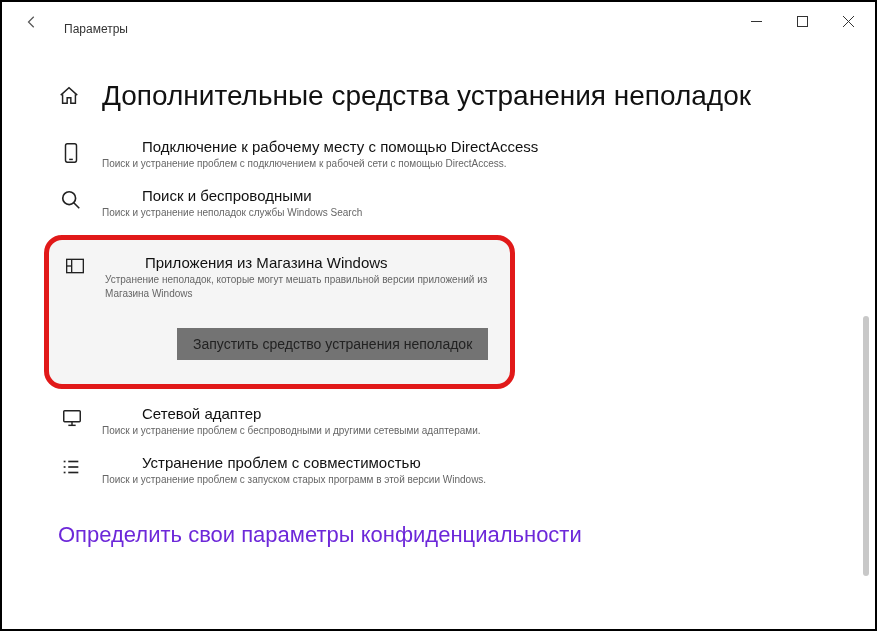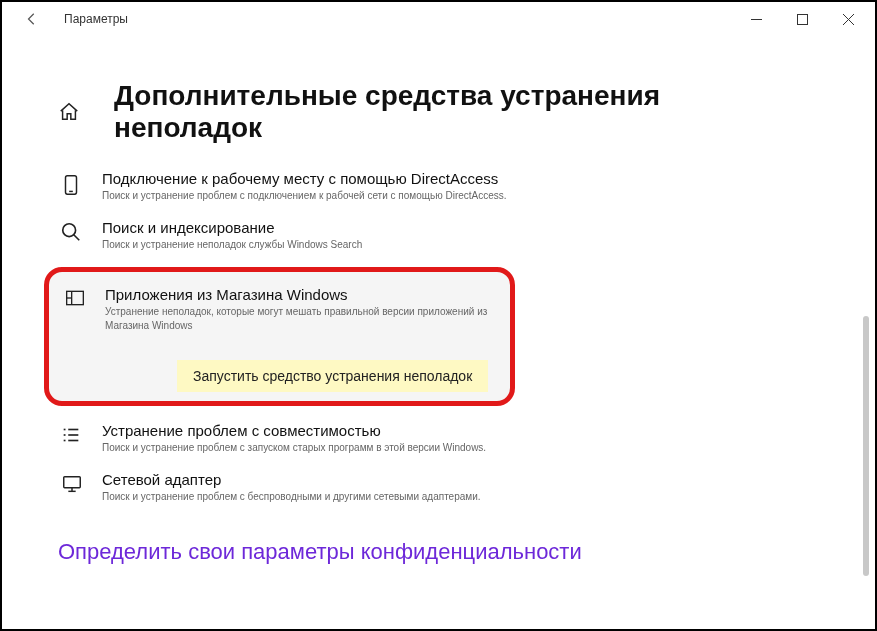--- a/index.html
+++ b/index.html
@@ -8,21 +8,21 @@
     background: #fff;
     width: 877px;
     height: 631px;
     overflow: hidden;
     border: 2px solid #000;
     position: relative;
   }
   .titlebar {
     height: 34px;
     display: flex;
-    align-items: center;
+    align-items: flex-end;
     padding: 0 4px 0 16px;
     font-size: 12px;
     color: #333;
   }
   .titlebar .back {
     width: 28px; height: 28px;
     display:flex;align-items:center;justify-content:center;
     color:#555;
   }
   .titlebar .app-title { margin-left: 18px; }
@@ -44,60 +44,60 @@
     margin-top: 44px;
     margin-bottom: 20px;
   }
   .home-icon {
     width: 22px; height: 22px;
     margin-right: 22px;
     color:#222;
     flex-shrink:0;
   }
   h1 {
-    font-weight: 700;
+    font-weight: 400;
     font-size: 28px;
     color:#111;
-    margin-left:12px;
   }
   .item {
     display:flex;
     padding: 6px 8px 10px 0;
     margin-left: 2px;
   }
   .item .icon {
     width: 28px;
     flex-shrink:0;
     padding-top:2px;
     color:#222;
   }
   .item .txt { margin-left: 14px; max-width: 460px; }
   .item .title {
     font-size: 15px;
     color:#111;
     margin-bottom: 2px;
+    margin-left: 40px;
   }
   .item .desc {
     font-size: 10px;
     color:#666;
     line-height: 1.35;
   }
   .expanded {
     background:#f5f5f5;
     border: 5px solid #e11919;
     border-radius: 18px;
-    padding: 14px 18px 9px 14px;
+    padding: 14px 18px 24px 14px;
     margin-left: -14px;
     margin-right: 300px;
     margin-top: 6px;
     margin-bottom: 10px;
   }
   .expanded .item { padding:0; margin:0; }
   .run-btn {
-    background:#fef9c3;
+    background:#737373;
     border:none;
     font: inherit;
     font-size: 14px;
     padding: 8px 16px;
     margin-top: 28px;
     margin-left: 114px;
     cursor:pointer;
     color:#222;
   }
   .section-heading {
@@ -172,21 +172,21 @@
   </div>
 
   <div class="item">
     <span class="icon">
       <svg viewBox="0 0 24 24" width="22" height="22" fill="none" stroke="currentColor" stroke-width="1.8">
           <circle cx="10" cy="10" r="7"></circle>
           <line x1="15" y1="15" x2="21" y2="21"></line>
         </svg>
     </span>
     <div class="txt">
-      <div class="title">Поиск и индексирование</div>
+      <div class="title">Поиск и беспроводными</div>
       <div class="desc">Поиск и устранение неполадок службы Windows Search</div>
     </div>
   </div>
 
   <div class="expanded">
     <div class="item">
       <span class="icon">
         <svg viewBox="0 0 24 24" width="24" height="20" fill="none" stroke="currentColor" stroke-width="1.6">
             <rect x="2" y="4" width="20" height="16"></rect>
             <line x1="8" y1="4" x2="8" y2="20"></line>
@@ -196,45 +196,45 @@
       <div class="txt">
         <div class="title">Приложения из Магазина Windows</div>
         <div class="desc">Устранение неполадок, которые могут мешать правильной версии приложений из Магазина Windows</div>
       </div>
     </div>
     <button class="run-btn">Запустить средство устранения неполадок</button>
   </div>
 
   <div class="item">
     <span class="icon">
+      <svg viewBox="0 0 24 24" width="24" height="22" fill="none" stroke="currentColor" stroke-width="1.6">
+          <rect x="3" y="4" width="18" height="12" rx="1"></rect>
+          <line x1="8" y1="20" x2="16" y2="20"></line>
+          <line x1="12" y1="16" x2="12" y2="20"></line>
+        </svg>
+    </span>
+    <div class="txt">
+      <div class="title">Сетевой адаптер</div>
+      <div class="desc">Поиск и устранение проблем с беспроводными и другими сетевыми адаптерами.</div>
+    </div>
+  </div>
+
+  <div class="item">
+    <span class="icon">
       <svg viewBox="0 0 24 24" width="22" height="22" fill="none" stroke="currentColor" stroke-width="1.8">
           <line x1="4" y1="6" x2="6" y2="6"></line>
           <line x1="9" y1="6" x2="20" y2="6"></line>
           <line x1="4" y1="12" x2="6" y2="12"></line>
           <line x1="9" y1="12" x2="20" y2="12"></line>
           <line x1="4" y1="18" x2="6" y2="18"></line>
           <line x1="9" y1="18" x2="20" y2="18"></line>
         </svg>
     </span>
     <div class="txt">
       <div class="title">Устранение проблем с совместимостью</div>
       <div class="desc">Поиск и устранение проблем с запуском старых программ в этой версии Windows.</div>
     </div>
   </div>
 
-  <div class="item">
-    <span class="icon">
-      <svg viewBox="0 0 24 24" width="24" height="22" fill="none" stroke="currentColor" stroke-width="1.6">
-          <rect x="3" y="4" width="18" height="12" rx="1"></rect>
-          <line x1="8" y1="20" x2="16" y2="20"></line>
-          <line x1="12" y1="16" x2="12" y2="20"></line>
-        </svg>
-    </span>
-    <div class="txt">
-      <div class="title">Сетевой адаптер</div>
-      <div class="desc">Поиск и устранение проблем с беспроводными и другими сетевыми адаптерами.</div>
-    </div>
-  </div>
-
   <div class="section-heading">Определить свои параметры конфиденциальности</div>
 
   <div class="scrollbar"></div>
 </div>
 
 </body></html>

